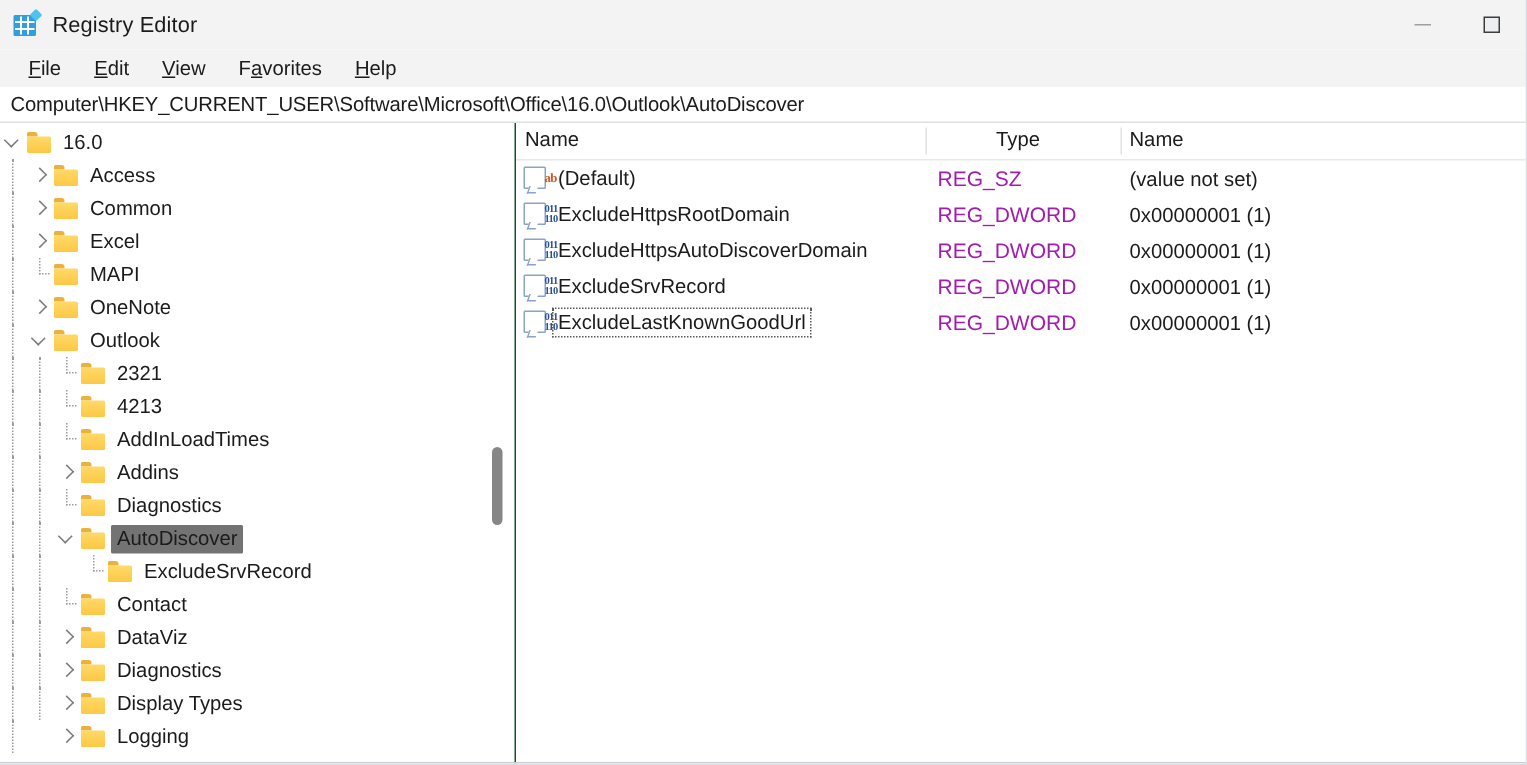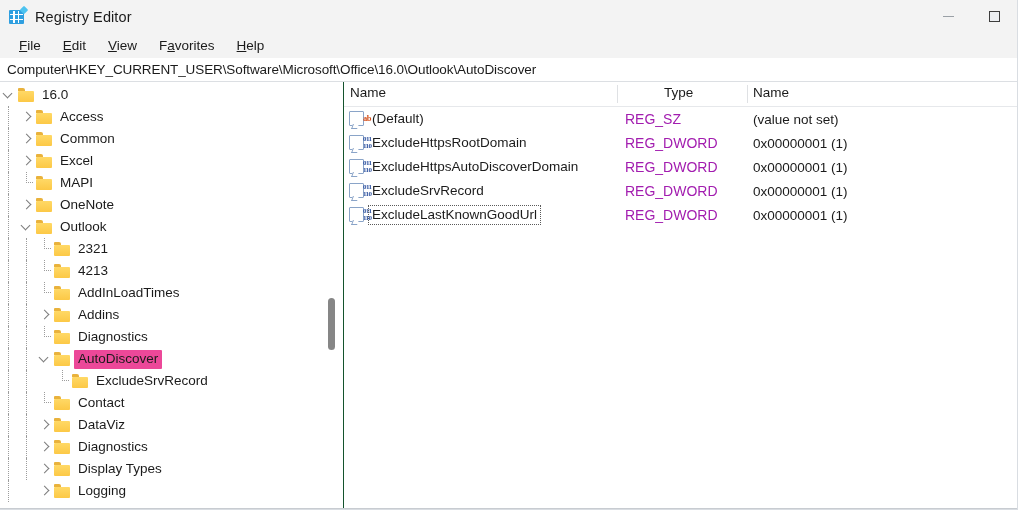--- a/index.html
+++ b/index.html
@@ -172,21 +172,21 @@
     cursor: default;
   }
   .tree-row .label {
     font-size: 13.5px;
     color: #1b1b1b;
     padding: 1px 4px 2px 4px;
     line-height: 16px;
     border-radius: 1px;
   }
   .tree-row.selected .label {
-    background: #ec4899;
+    background: #737373;
   }
   .chev {
     width: 18px;
     height: 22px;
     flex: 0 0 18px;
     position: relative;
   }
   .chev.collapsed:before,
   .chev.expanded:before {
     content: "";

